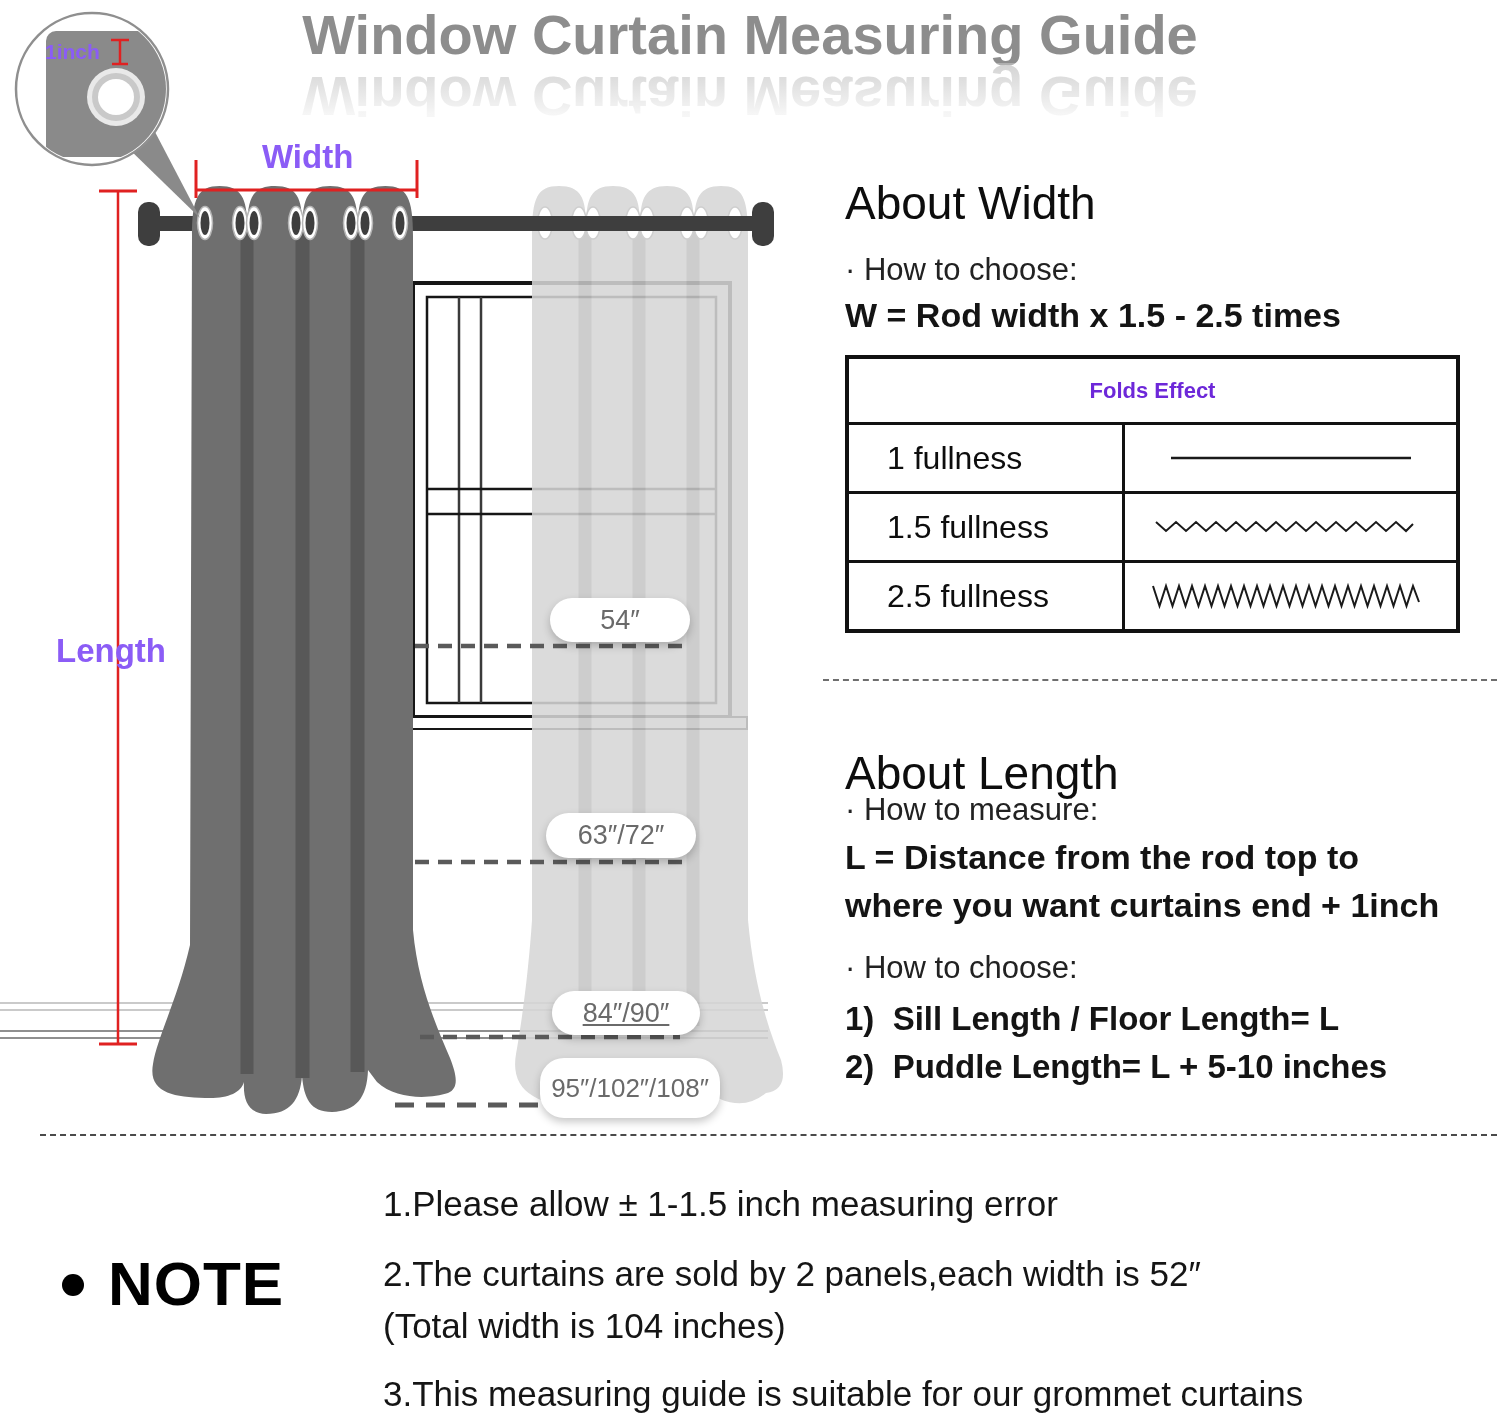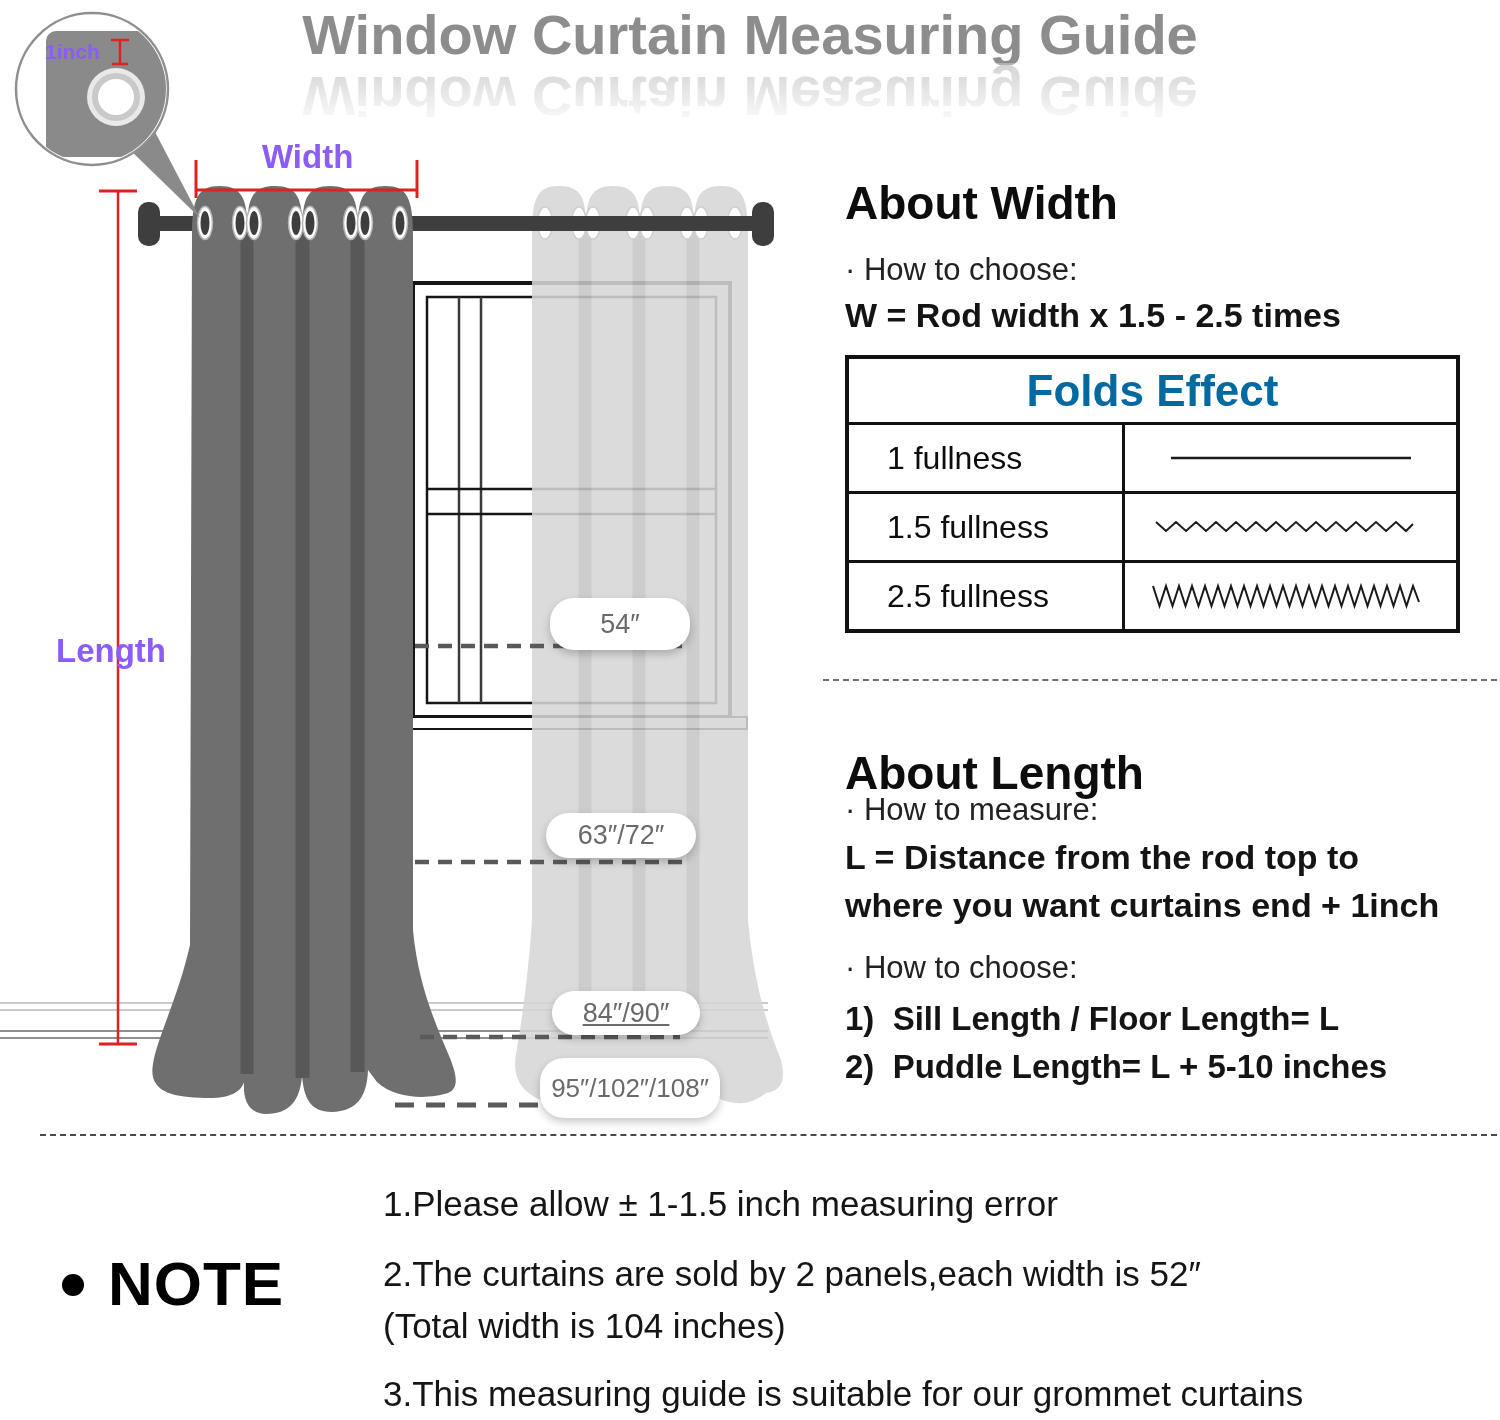--- a/index.html
+++ b/index.html
@@ -16,28 +16,28 @@
 
   
   .red-label{color:#8b5cf6;font-weight:700;white-space:nowrap;}
 
   
   .pill{background:#fff;border-radius:24px;box-shadow:0 4px 9px rgba(0,0,0,0.22);
         display:flex;align-items:center;justify-content:center;
         font-size:27px;color:#6a6a6a;white-space:nowrap;z-index:5;}
 
   
-  .h-big{font-size:46px;font-weight:700;color:#0d0d0d;white-space:pre;}
+  .h-big{font-size:46px;font-weight:400;color:#0d0d0d;white-space:pre;}
   .h-line{font-size:31px;color:#222;white-space:pre;}
   .h-formula{font-size:34px;font-weight:700;color:#141414;white-space:pre;}
 
   
   .folds-table{left:845px;top:355px;width:607px;border:4px solid #111;background:#fff;z-index:4;}
   .ft-header{height:63px;border-bottom:3px solid #111;display:flex;align-items:center;justify-content:center;
-        font-size:44px;font-weight:700;color:#0369a1;}
+        font-size:22px;font-weight:700;color:#6d28d9;}
   .ft-row{display:flex;height:66px;border-bottom:3px solid #111;}
   .ft-row:last-child{border-bottom:none;}
   .ft-label{width:276px;border-right:3px solid #111;display:flex;align-items:center;
         padding-left:38px;font-size:32px;color:#0d0d0d;box-sizing:border-box;}
   .ft-effect{flex:1;display:flex;align-items:center;justify-content:center;}
 
   .dashed-sep{border-top:2px dashed #6e6e6e;height:0;}
   .dashed-sep-dark{border-top:2px dashed #4a4a4a;height:0;}
 
   
@@ -187,21 +187,21 @@
         <line x1="111" y1="40" x2="129" y2="40"></line>
         <line x1="112" y1="64" x2="128" y2="64"></line>
       </g>
     </g>
   </svg>
 
   <div class="abs red-label" style="left:45px;top:40px;font-size:21px;z-index:3;">1inch</div>
   <div class="abs red-label" style="left:262px;top:138px;font-size:33px;z-index:3;">Width</div>
   <div class="abs red-label" style="left:56px;top:632px;font-size:33px;z-index:3;">Length</div>
 
-  <div class="abs pill" style="left:550px;top:598px;width:140px;height:52px;">54″</div>
+  <div class="abs pill" style="left:550px;top:598px;width:140px;height:44px;">54″</div>
   <div class="abs pill" style="left:546px;top:813px;width:150px;height:45px;">63″/72″</div>
   <div class="abs pill" style="left:552px;top:991px;width:148px;height:44px;text-decoration:underline;">84″/90″</div>
   <div class="abs pill" style="left:540px;top:1058px;width:180px;height:60px;font-size:26px;">95″/102″/108″</div>
 
   <div class="abs h-big" style="left:845px;top:176px;">About Width</div>
   <div class="abs h-line" style="left:845px;top:252px;">· How to choose:</div>
   <div class="abs h-formula" style="left:845px;top:296px;">W = Rod width x 1.5 - 2.5 times</div>
 
   <div class="abs folds-table">
     <div class="ft-header">Folds Effect</div>

